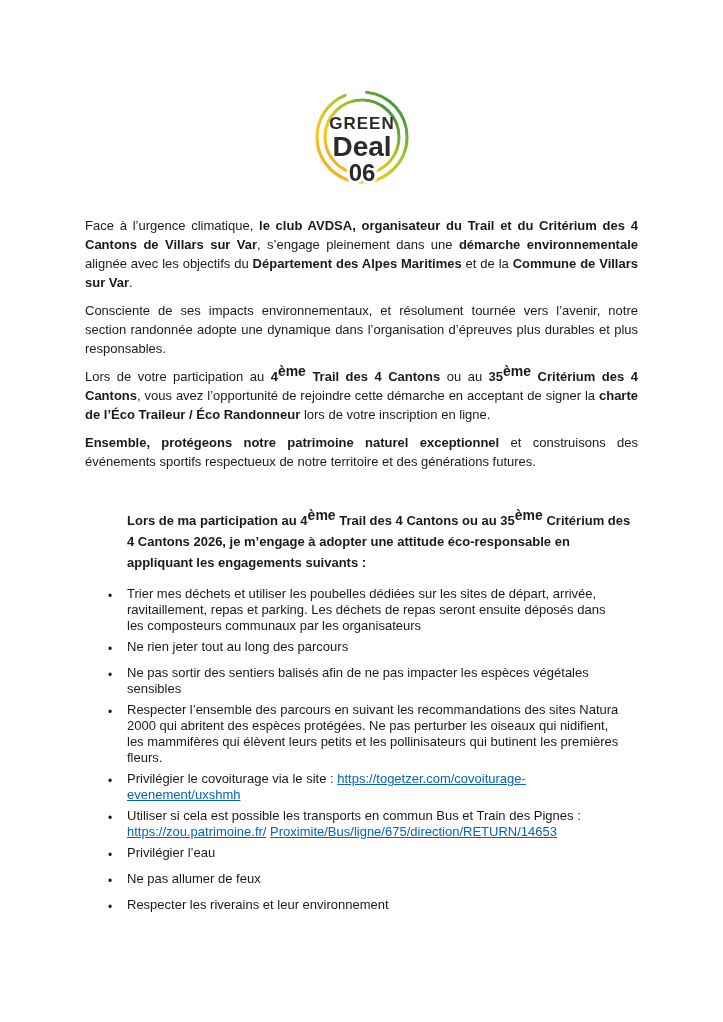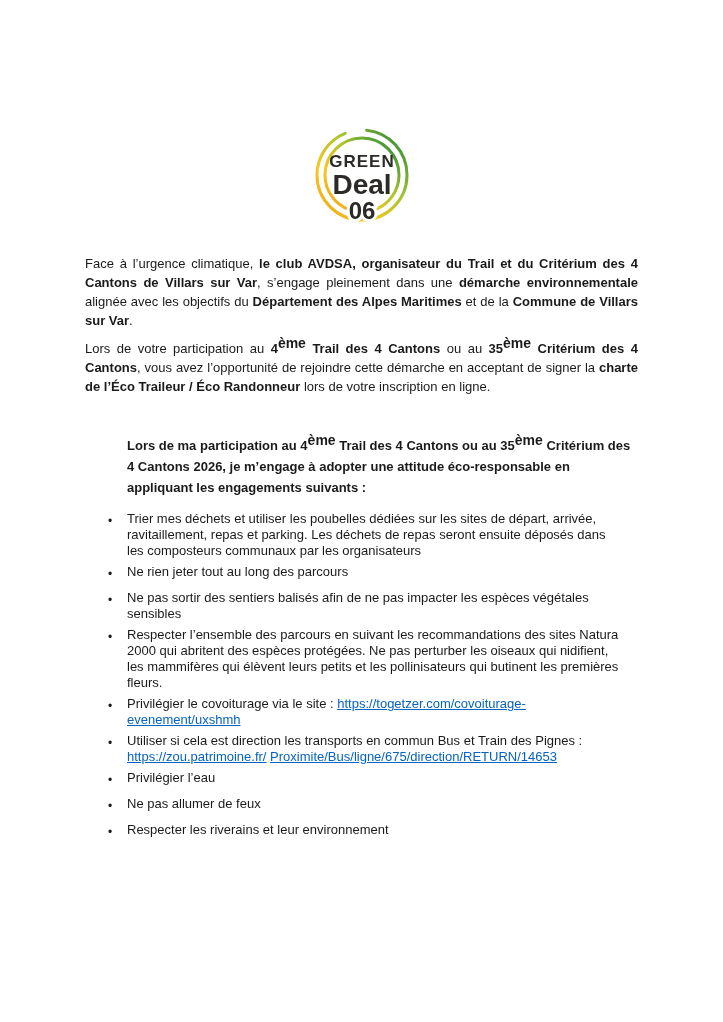--- a/index.html
+++ b/index.html
@@ -6,21 +6,21 @@
   html,body { background:#ffffff; }
   .page {
     position:relative;
     width:723px; height:1022px;
     background:#ffffff;
     overflow:hidden;
     font-family:"Liberation Sans", sans-serif;
     font-size:13px;
     color:#1a1a1a;
   }
-  .logo-row { display:flex; justify-content:center; padding-top:120px;text-align:right; }
+  .logo-row { display:flex; justify-content:center; padding-top:82px;text-align:right; }
   .lg-green { font-family:"Liberation Sans",sans-serif; font-weight:700; font-size:17px; letter-spacing:1px; }
   .lg-deal  { font-family:"Liberation Sans",sans-serif; font-weight:700; font-size:28px; }
   .lg-06    { font-family:"Liberation Sans",sans-serif; font-weight:700; font-size:24px;
               paint-order:stroke; stroke:#ffffff; stroke-width:6px; }
   .content { padding:26px 85px 0 85px; }
   .para { text-align:justify; line-height:19px; margin-bottom:9px; }
   .b { font-weight:700; }
   sup { font-size:14px; line-height:0; vertical-align:super; }
   .link { color:#0563c1; text-decoration:underline; }
   .pledge { font-weight:700; line-height:21px; margin:39px 6px 13px 42px; text-align:left; }
@@ -48,21 +48,23 @@
       <circle cx="48" cy="55" r="37" fill="none" stroke="url(#rg)" stroke-width="3" stroke-linecap="round" pathLength="360" stroke-dasharray="318 42" stroke-dashoffset="250"></circle>
       <text class="lg-green" x="48" y="47" text-anchor="middle" fill="#2b2a27">GREEN</text>
       <text class="lg-deal" x="48" y="74" text-anchor="middle" fill="#2b2a27">Deal</text>
       <text class="lg-06" x="48" y="99" text-anchor="middle" fill="#2b2a27">06</text>
     </svg>
   </div>
 
   <div class="content">
     <div>
         <p class="para"><span>Face à l’urgence climatique, </span><span class="b">le club AVDSA, organisateur du Trail et du Critérium des 4 Cantons de Villars sur Var</span><span>, s’engage pleinement dans une </span><span class="b">démarche environnementale</span><span> alignée avec les objectifs du </span><span class="b">Département des Alpes Maritimes</span><span> et de la </span><span class="b">Commune de Villars sur Var</span><span>.</span></p>
+        <p class="para"><span>Consciente de ses impacts environnementaux, et résolument tournée vers l’avenir, notre section randonnée adopte une dynamique dans l’organisation d’épreuves plus durables et plus responsables.</span></p>
         <p class="para"><span>Lors de votre participation au </span><span class="b">4</span><span class="b"><sup>ème</sup></span><span class="b"> Trail des 4 Cantons</span><span> ou au </span><span class="b">35</span><span class="b"><sup>ème</sup></span><span class="b"> Critérium des 4 Cantons</span><span>, vous avez l’opportunité de rejoindre cette démarche en acceptant de signer la </span><span class="b">charte de l’Éco Traileur / Éco Randonneur</span><span> lors de votre inscription en ligne.</span></p>
+        <p class="para"><span class="b">Ensemble, protégeons notre patrimoine naturel exceptionnel</span><span> et construisons des événements sportifs respectueux de notre territoire et des générations futures.</span></p>
       </div>
     <div class="pledge"><span class="b">Lors de ma participation au 4</span><span class="b"><sup>ème</sup></span><span class="b"> Trail des 4 Cantons ou au 35</span><span class="b"><sup>ème</sup></span><span class="b"> Critérium des 4 Cantons 2026, je m’engage à adopter une attitude éco-responsable en appliquant les engagements suivants :</span></div>
     <div class="bullets">
         <div class="bullet">
           <span class="marker">•</span>
           <div class="btxt"><span>Trier mes déchets et utiliser les poubelles dédiées sur les sites de départ, arrivée, ravitaillement, repas et parking. Les déchets de repas seront ensuite déposés dans les composteurs communaux par les organisateurs</span></div>
         </div>
         <div class="bullet">
           <span class="marker">•</span>
           <div class="btxt"><span>Ne rien jeter tout au long des parcours</span></div>
@@ -74,21 +76,21 @@
         <div class="bullet">
           <span class="marker">•</span>
           <div class="btxt"><span>Respecter l’ensemble des parcours en suivant les recommandations des sites Natura 2000 qui abritent des espèces protégées. Ne pas perturber les oiseaux qui nidifient, les mammifères qui élèvent leurs petits et les pollinisateurs qui butinent les premières fleurs.</span></div>
         </div>
         <div class="bullet">
           <span class="marker">•</span>
           <div class="btxt"><span>Privilégier le covoiturage via le site : </span><a href="#" class="link">https://togetzer.com/covoiturage-evenement/uxshmh</a></div>
         </div>
         <div class="bullet">
           <span class="marker">•</span>
-          <div class="btxt"><span>Utiliser si cela est direction les transports en commun Bus et Train des Pignes : </span><a href="#" class="link">https://zou.patrimoine.fr/</a><span>  </span><a href="#" class="link">Proximite/Bus/ligne/675/direction/RETURN/14653</a></div>
+          <div class="btxt"><span>Utiliser si cela est possible les transports en commun Bus et Train des Pignes : </span><a href="#" class="link">https://zou.patrimoine.fr/</a><span>  </span><a href="#" class="link">Proximite/Bus/ligne/675/direction/RETURN/14653</a></div>
         </div>
         <div class="bullet">
           <span class="marker">•</span>
           <div class="btxt"><span>Privilégier l’eau</span></div>
         </div>
         <div class="bullet">
           <span class="marker">•</span>
           <div class="btxt"><span>Ne pas allumer de feux</span></div>
         </div>
         <div class="bullet">

